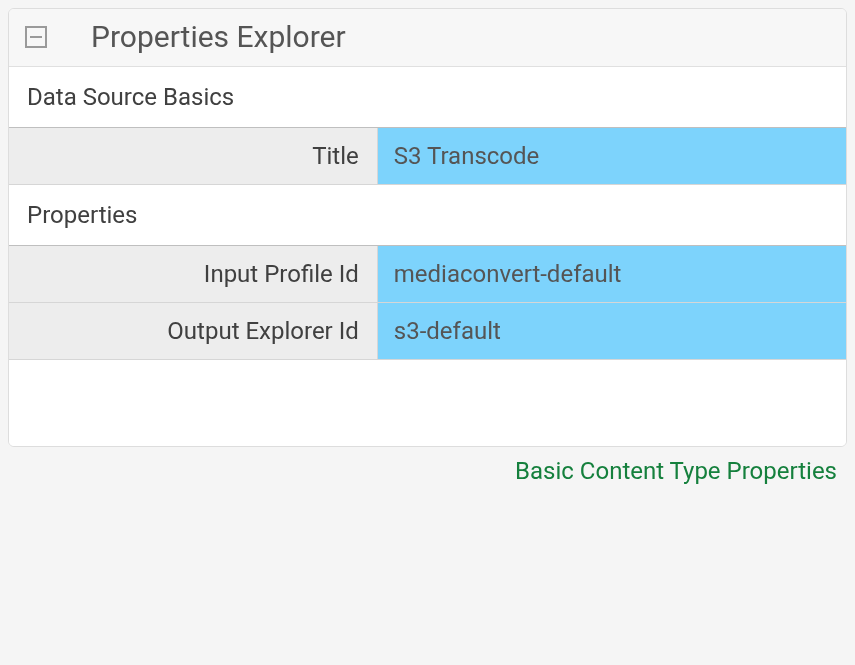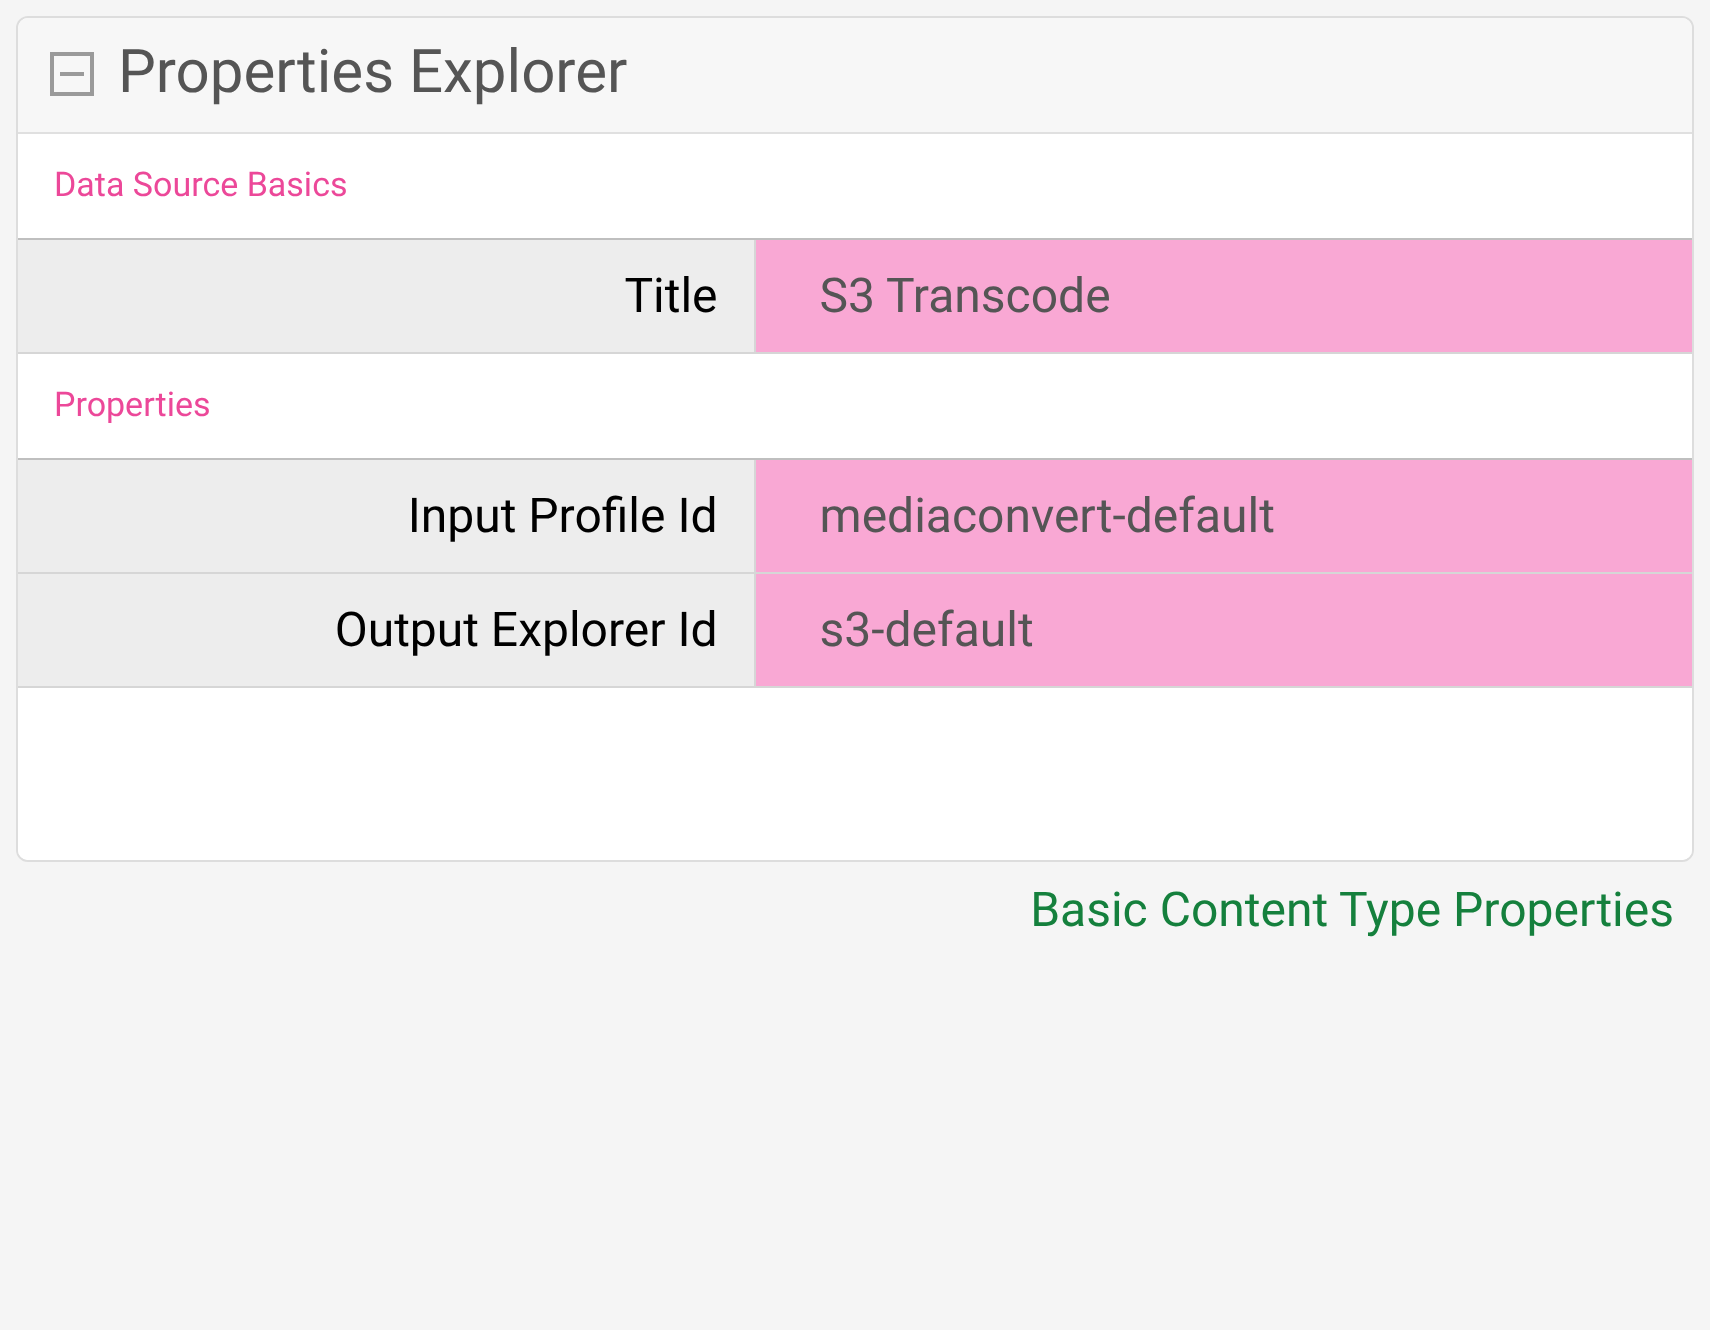--- a/index.html
+++ b/index.html
@@ -16,20 +16,21 @@
     border: 1px solid #ddd;
     border-radius: 6px;
     overflow: hidden;
   }
   .panel-header {
     background: #f7f7f7;
     border-bottom: 1px solid #e0e0e0;
     padding: 10px 16px 12px 16px;
     display: flex;
     align-items: center;
+    gap: 32px;
   }
   .collapse-icon {
     width: 22px;
     height: 22px;
     border: 2px solid #9a9a9a;
     display: inline-flex;
     align-items: center;
     justify-content: center;
     margin-right: 12px;
     position: relative;
@@ -40,50 +41,50 @@
     width: 12px;
     height: 2px;
     background: #9a9a9a;
   }
   .panel-title {
     font-size: 30px;
     color: #555;
     font-weight: 400;
   }
   .section-header {
-    font-size: 17px;
-    color: #ec4899;
+    font-size: 24px;
+    color: #404040;
     padding: 16px 18px;
     background: #fff;
     border-bottom: 1px solid #bfbfbf;
   }
   .section-header.top {
     border-top: none;
   }
   .prop-table {
     width: 100%;
     border-collapse: collapse;
   }
   .prop-row {
     border-bottom: 1px solid #d6d6d6;
   }
   .prop-label {
     width: 44%;
     background: #ededed;
     text-align: right;
     padding: 14px 18px;
     font-size: 24px;
-    color: #000000;
+    color: #404040;
     border-right: 1px solid #d6d6d6;
   }
   .prop-value {
-    padding: 14px 32px;
+    padding: 14px 16px;
     font-size: 24px;
     color: #555;
-    background: #f9a8d4;
+    background: #7dd3fc;
   }
   .panel-footer-space {
     height: 86px;
     background: #fff;
   }
   .footer-link-wrap {
     text-align: right;
     padding: 10px 10px 0 0;
   }
   .footer-link {

